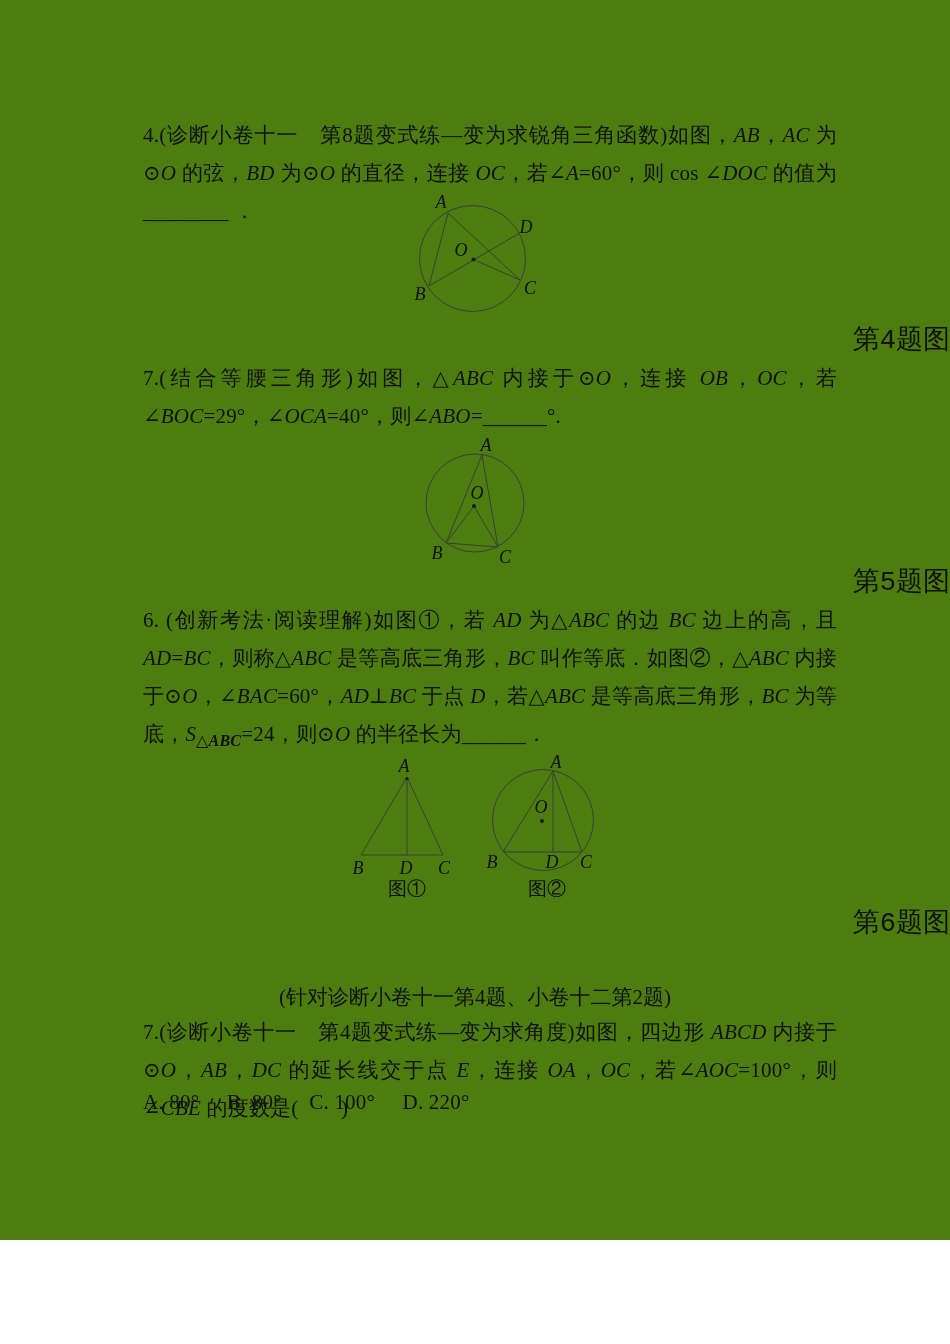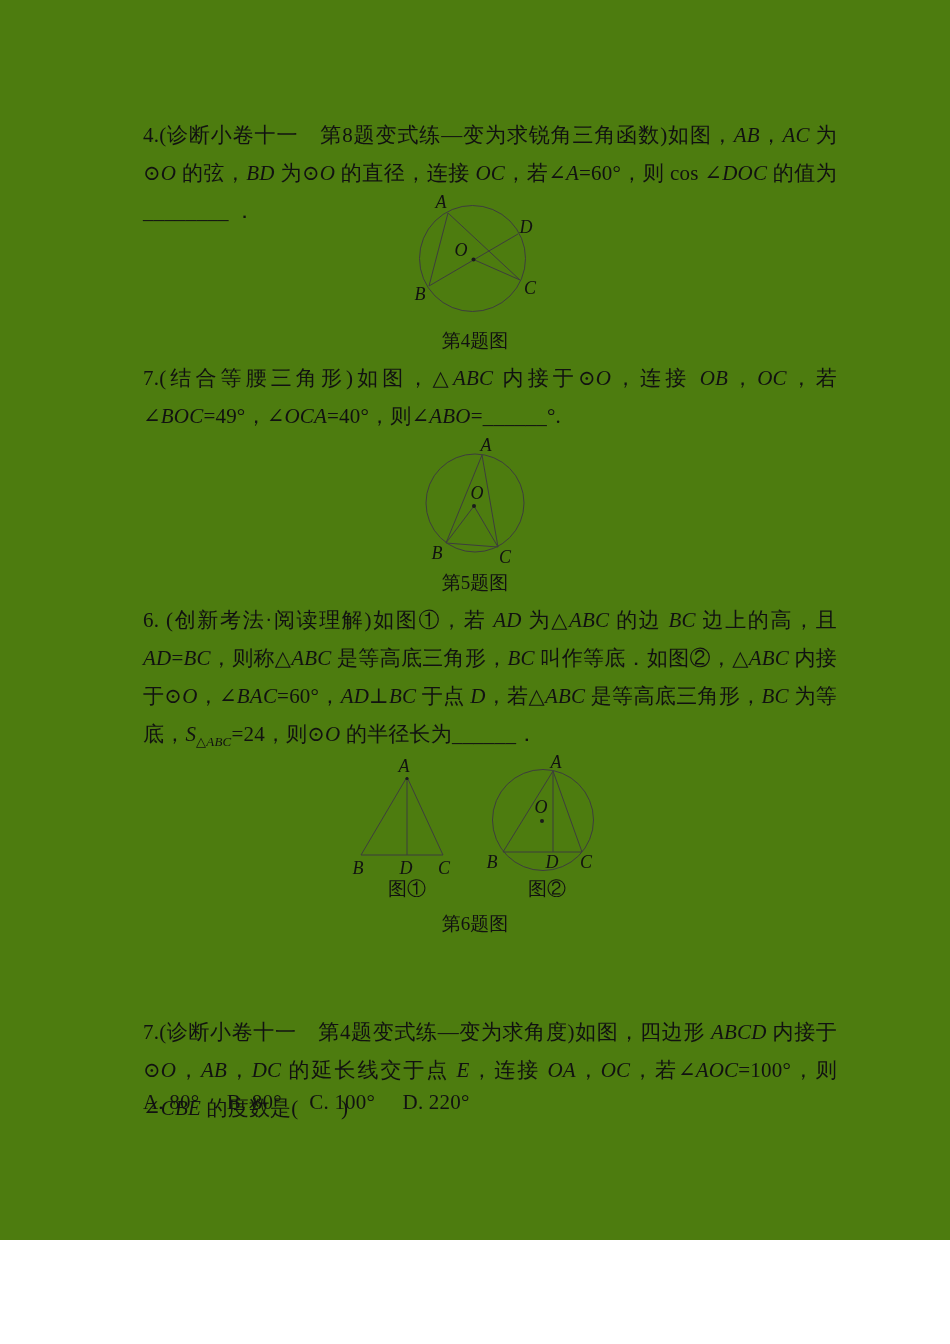--- a/index.html
+++ b/index.html
@@ -6,24 +6,24 @@
   .page{
     position:relative;width:950px;height:1240px;background:#4d7c0f;
     font-family:"Liberation Serif","DejaVu Serif",serif;color:#111;overflow:hidden;
   }
   .para{
     position:absolute;left:143px;width:694px;
     font-size:21px;line-height:38px;text-align:justify;text-justify:inter-character;
     letter-spacing:0.2px;
   }
   .para .var{font-style:italic;}
-  .para sub{font-style:italic;font-size:13px;line-height:0;}
+  .para sub{font-style:italic;font-size:16px;line-height:0;font-weight:bold;}
   .caption{
-    position:absolute;left:0;width:950px;text-align:center;
-    font-size:19px;line-height:30px;color:#111;
+    position:absolute;left:0;width:950px;text-align:right;
+    font-size:27px;line-height:30px;color:#111;font-family:Liberation Mono, monospace;
   }
   .section-header{
     position:absolute;left:143px;width:694px;
     font-family:"Liberation Sans","DejaVu Sans",sans-serif;font-weight:700;
     font-size:21px;line-height:38px;
   }
   .subheader{
     position:absolute;left:0;width:950px;text-align:center;
     font-size:21px;line-height:38px;
   }
@@ -51,21 +51,21 @@
     <line x1="473.5" y1="259.5" x2="520" y2="280"></line>
     <circle class="dot" cx="473.5" cy="259.5" r="2"></circle>
     <text x="441" y="208">A</text>
     <text x="420" y="300">B</text>
     <text x="530" y="294">C</text>
     <text x="526" y="233">D</text>
     <text x="461" y="256">O</text>
   </svg>
   <div class="caption" style="top:326px">第4题图</div>
 
-  <div class="para" style="top:359px"><span>7.(结合等腰三角形)如图，△</span><span class="var">ABC</span><span> 内接于⊙</span><span class="var">O</span><span>，连接 </span><span class="var">OB</span><span>，</span><span class="var">OC</span><span>，若∠</span><span class="var">BOC</span><span>=49°，∠</span><span class="var">OCA</span><span>=40°，则∠</span><span class="var">ABO</span><span>=______°.</span></div>
+  <div class="para" style="top:359px"><span>7.(结合等腰三角形)如图，△</span><span class="var">ABC</span><span> 内接于⊙</span><span class="var">O</span><span>，连接 </span><span class="var">OB</span><span>，</span><span class="var">OC</span><span>，若∠</span><span class="var">BOC</span><span>=29°，∠</span><span class="var">OCA</span><span>=40°，则∠</span><span class="var">ABO</span><span>=______°.</span></div>
 
   <svg class="fig" style="left:392px;top:432px" width="172" height="142" viewBox="392 432 172 142">
     <circle class="shape" cx="475" cy="503" r="49"></circle>
     <line x1="482" y1="455" x2="446" y2="543"></line>
     <line x1="482" y1="455" x2="498" y2="547"></line>
     <line x1="446" y1="543" x2="498" y2="547"></line>
     <line x1="474" y1="506" x2="446" y2="543"></line>
     <line x1="474" y1="506" x2="498" y2="547"></line>
     <circle class="dot" cx="474" cy="506" r="2"></circle>
     <text x="486" y="451">A</text>
@@ -98,20 +98,21 @@
     <circle class="dot" cx="542" cy="821" r="2"></circle>
     <text x="556" y="768">A</text>
     <text x="541" y="813">O</text>
     <text x="492" y="868">B</text>
     <text x="552" y="868">D</text>
     <text x="586" y="868">C</text>
     <text x="547" y="895" class="cjk">图②</text>
   </svg>
   <div class="caption" style="top:909px">第6题图</div>
 
+  <div class="subheader" style="top:978px">(针对诊断小卷十一第4题、小卷十二第2题)</div>
 
   <div class="para" style="top:1013px"><span>7.(诊断小卷十一　第4题变式练—变为求角度)如图，四边形 </span><span class="var">ABCD</span><span> 内接于⊙</span><span class="var">O</span><span>，</span><span class="var">AB</span><span>，</span><span class="var">DC</span><span> 的延长线交于点 </span><span class="var">E</span><span>，连接 </span><span class="var">OA</span><span>，</span><span class="var">OC</span><span>，若∠</span><span class="var">AOC</span><span>=100°，则∠</span><span class="var">CBE</span><span> 的度数是(　　)</span></div>
 
   <div class="para options" style="top:1083px">
     <span class="opt">A. 80°</span>
     <span class="opt">B. 80°</span>
     <span class="opt">C. 100°</span>
     <span class="opt">D. 220°</span>
   </div>
 

